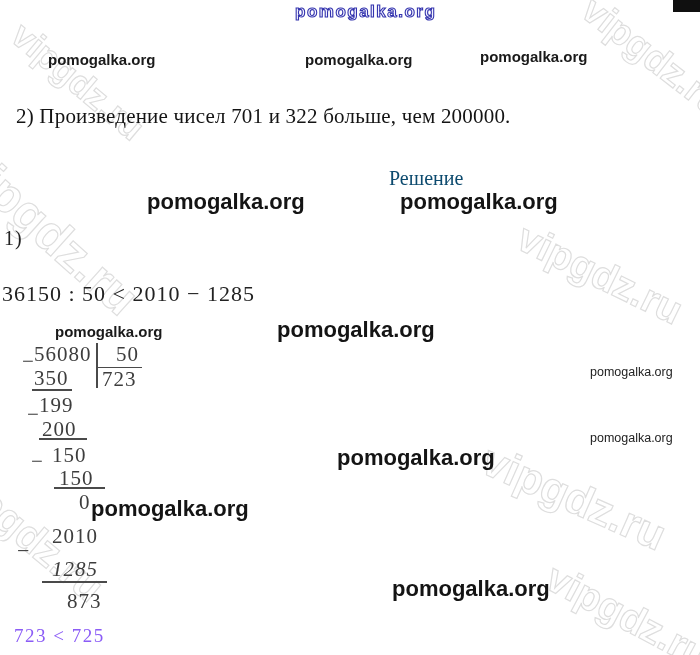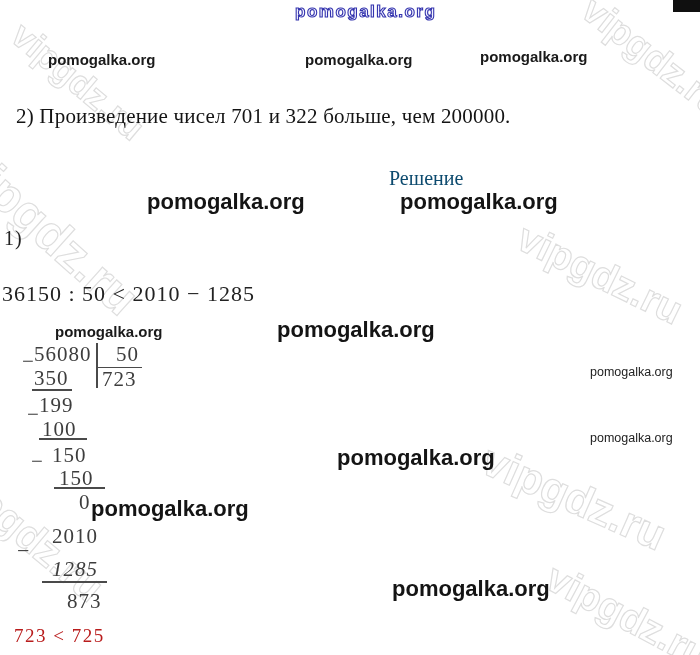--- a/index.html
+++ b/index.html
@@ -21,21 +21,21 @@
 
   .logo{font-family:"Liberation Sans",sans-serif;font-weight:bold;font-size:17px;
         letter-spacing:1.5px;color:#f3f3ff;-webkit-text-stroke:1.1px #3434ae;}
 
   .task{font-size:21px;color:#141414;letter-spacing:0.2px;}
   .sol-title{font-size:20px;color:#0c4a6e;}
   .math{font-family:"Liberation Serif",serif;font-size:21px;color:#3d3d3d;letter-spacing:1px;}
   .ineq{font-size:22px;color:#222;letter-spacing:1px;}
   .rule{position:absolute;background:#4a4a4a;height:1.5px;}
   .vrule{position:absolute;background:#4a4a4a;width:1.5px;}
-  .concl{font-size:19px;color:#b91c1c;letter-spacing:1.5px;}
+  .concl{font-size:19px;color:#8b5cf6;letter-spacing:1.5px;}
   .corner{position:absolute;top:0;right:0;width:27px;height:12px;background:#101010;}
 </style>
 </head>
 <body>
 
 <div class="page">
 
   <div class="wm-bg" style="left:30px;top:14px;font-size:36px;transform:rotate(40deg);">vipgdz.ru</div>
   <div class="wm-bg" style="left:-15px;top:135px;font-size:50px;transform:rotate(42deg);">vipgdz.ru</div>
   <div class="wm-bg" style="left:600px;top:-12px;font-size:38px;transform:rotate(38deg);">vipgdz.ru</div>
@@ -74,21 +74,21 @@
     <div class="vrule" style="left:96px;top:343px;height:45px;"></div>
     <div class="abs math" style="left:94px;top:344px;margin-left:22px;">50</div>
     <div class="rule" style="left:96px;top:366.5px;width:46px;"></div>
     <div class="abs math" style="left:102px;top:369px;">723</div>
 
     <div class="abs math" style="left:34px;top:368px;">350</div>
     <div class="rule" style="left:32px;top:389px;width:40px;"></div>
 
     <div class="abs math" style="left:27px;top:404px;">−</div>
     <div class="abs math" style="left:39px;top:395px;">199</div>
-    <div class="abs math" style="left:42px;top:419px;">100</div>
+    <div class="abs math" style="left:42px;top:419px;">200</div>
     <div class="rule" style="left:39px;top:438px;width:48px;"></div>
 
     <div class="abs math" style="left:31px;top:451px;">−</div>
     <div class="abs math" style="left:52px;top:445px;">150</div>
     <div class="abs math" style="left:59px;top:468px;">150</div>
     <div class="rule" style="left:54px;top:487px;width:51px;"></div>
     <div class="abs math" style="left:79px;top:492px;">0</div>
   </div>
 
   <div class="abs wm-b" style="left:91px;top:498px;">pomogalka.org</div>

